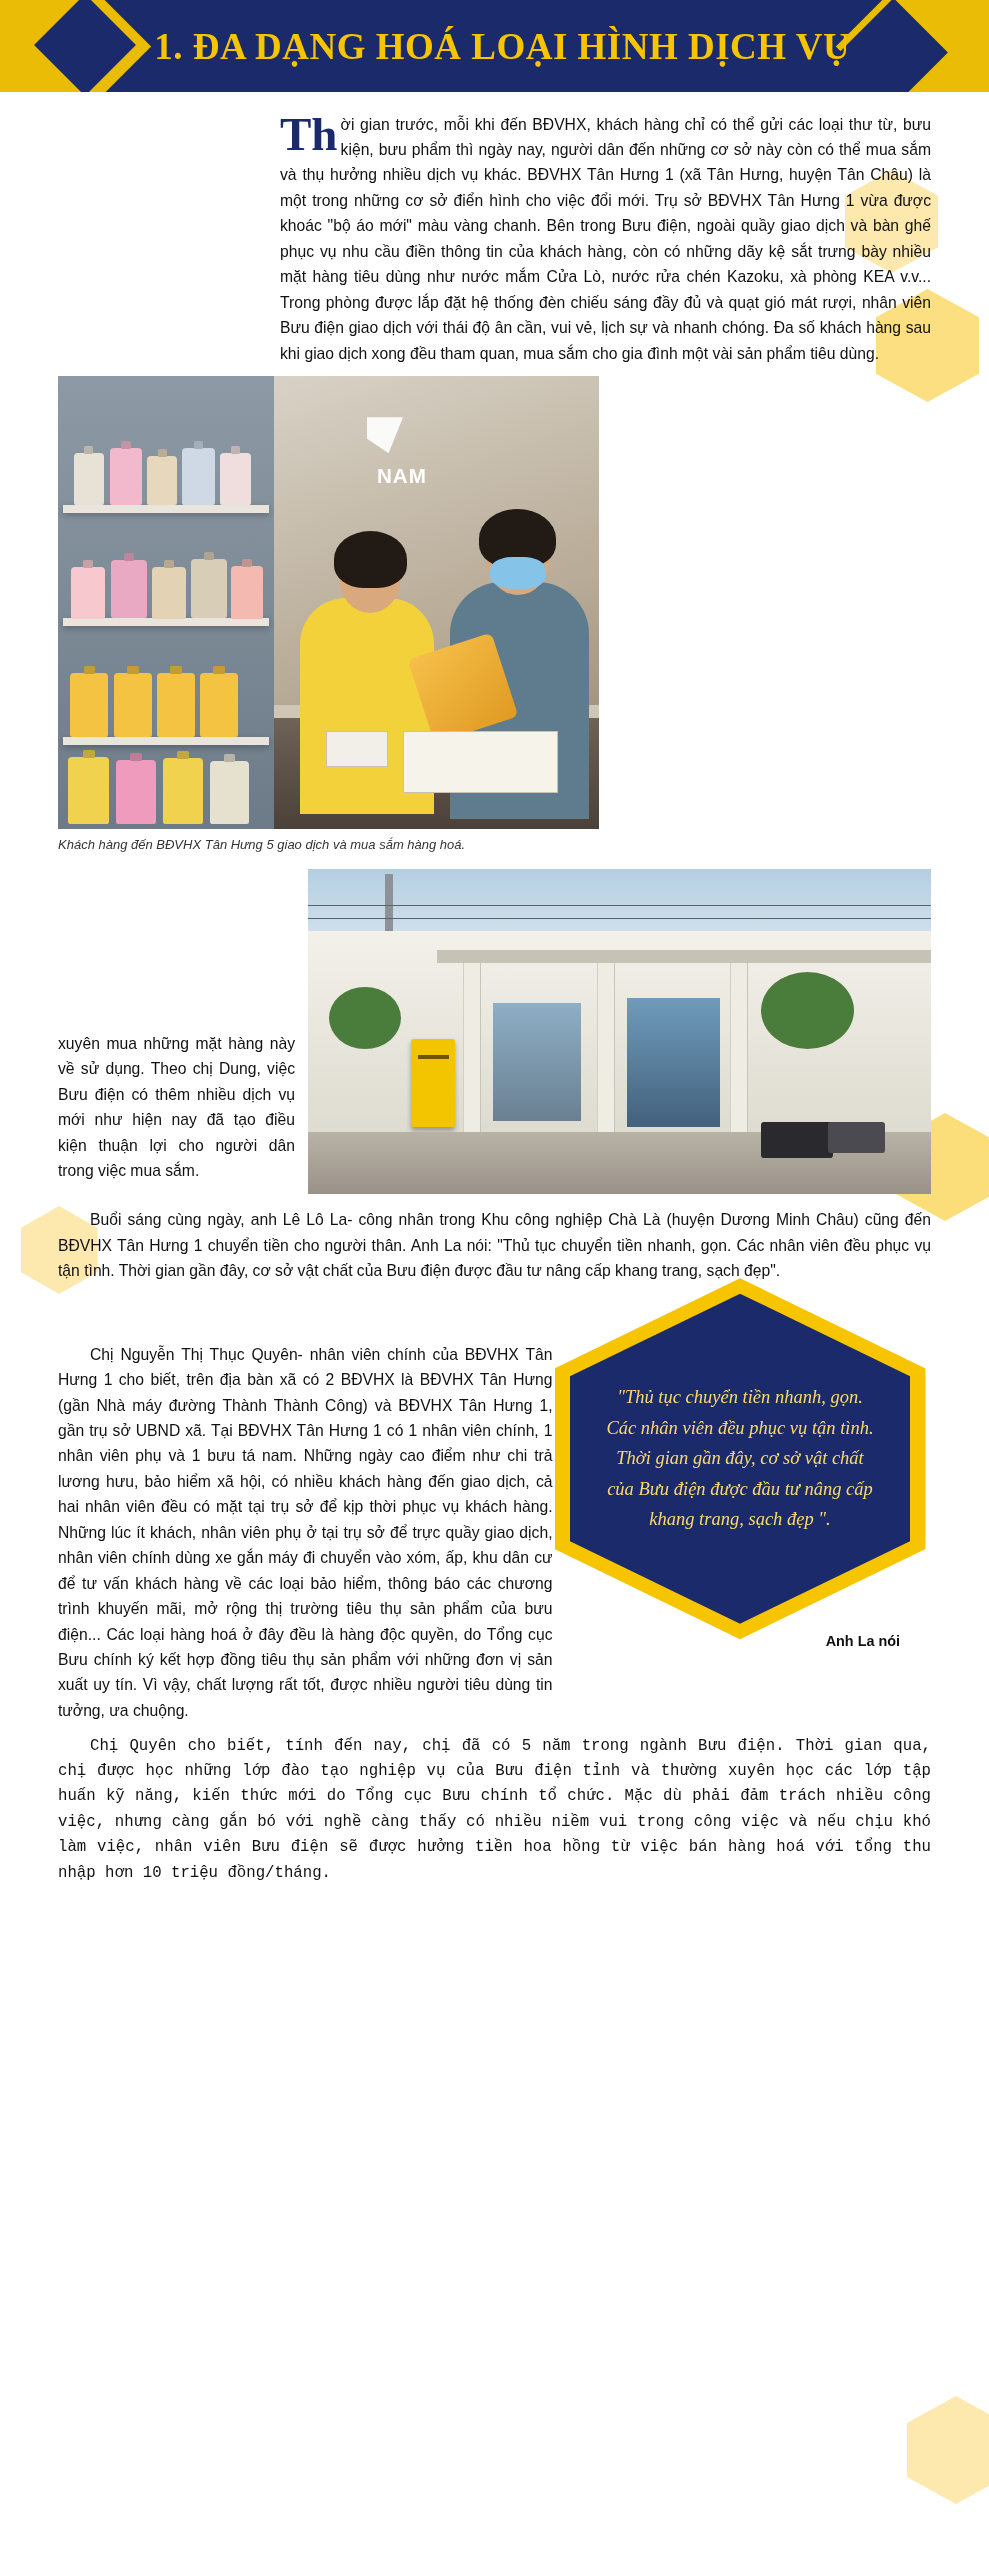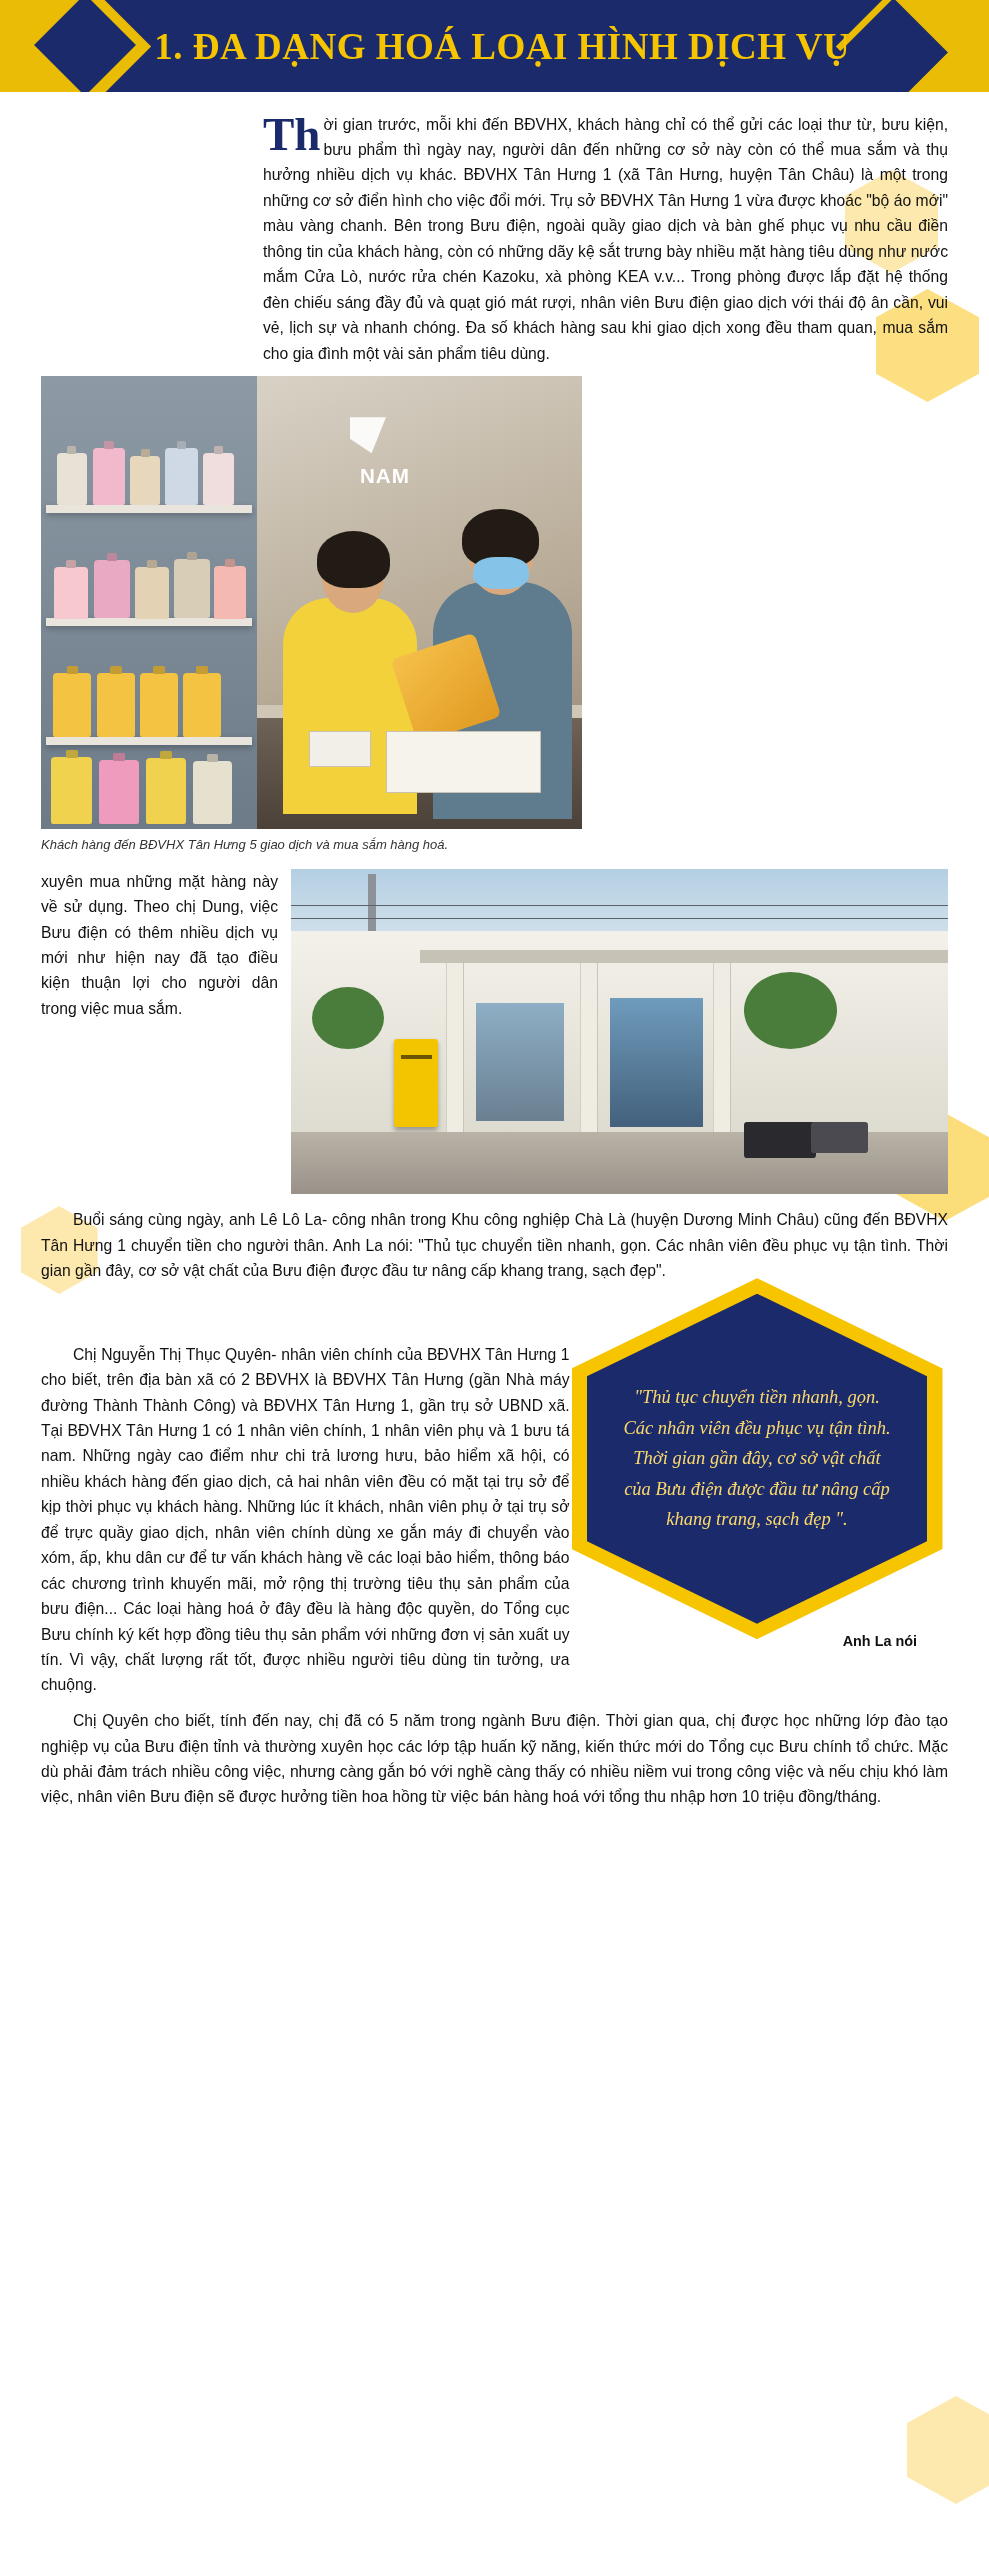--- a/index.html
+++ b/index.html
@@ -82,21 +82,21 @@
     clip-path: polygon(50% 0%, 100% 25%, 100% 75%, 50% 100%, 0% 75%, 0% 25%);
     z-index: 0;
   }
   .hex-yellow { background: #fbd96b; }
   .hex-lightyellow { background: #fde9ad; }
 
   
   .content {
     position: relative;
     z-index: 2;
-    padding: 0 41px;
+    padding: 0 58px;
   }
 
   p.body-text {
     font-size: 15.7px;
     line-height: 1.62;
     color: #111111;
     text-align: justify;
     margin: 0 0 10.3px 0;
   }
   p.body-text.indent { text-indent: 32px; }
@@ -186,21 +186,21 @@
 
   .photo-caption {
     font-size: 13px;
     line-height: 1.45;
     color: #333333;
     font-style: italic;
     margin-top: 7.2px;
   }
 
   
-  .sec-two-col-rev { display: flex; align-items: flex-start; gap: 13.4px; margin-top: 13.4px; }
+  .sec-two-col-rev { display: flex; align-items: flex-end; gap: 13.4px; margin-top: 13.4px; }
   .text-col-left { width: 237px; flex: none; }
   .photo-col-right { flex: 1; }
   .photo2 { height: 325px; background: #9fb7c9; }
   .p2-sky { position:absolute; left:0; top:0; right:0; height:93px;
             background: linear-gradient(180deg,#b4cfe2,#dbe7ef); }
   .p2-building { position:absolute; left:0; right:0; top:62px; bottom:62px;
             background: linear-gradient(180deg,#f3f1ea,#dedbd0); }
   .p2-banner { position:absolute; left:149px; right:10.3px; top:49px; height:32px;
             background:#0f2f8f; display:flex; align-items:center; justify-content:center; }
   .p2-banner span { color:#ffffff; font-weight:bold; font-size:13.4px; letter-spacing:1.5px; }
@@ -252,21 +252,21 @@
   }
   .hex-ring {
     position: absolute;
     width: 371px; height: 361px;
     left: -15.5px; top: -15.5px;
     background: #f7c400;
     clip-path: polygon(50% 0%, 100% 25%, 100% 75%, 50% 100%, 0% 75%, 0% 25%);
     z-index: -1;
   }
 
-  .tail-text { margin-top: 13.4px; }
+  .tail-text { margin-top: 13.4px; font-family: Liberation Mono, monospace; }
 </style>
 </head>
 <body>
 
 <div class="page">
 
   <div class="header-banner">
     <div class="hdr-deco-left"></div>
     <div class="hdr-deco-left2"></div>
     <div class="hdr-deco-right"></div>

